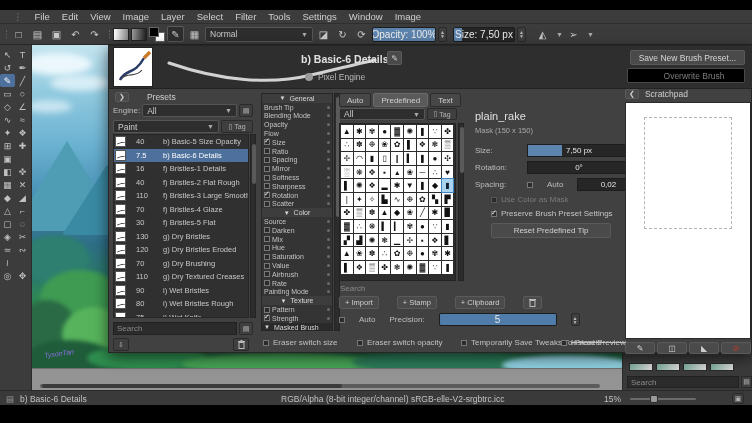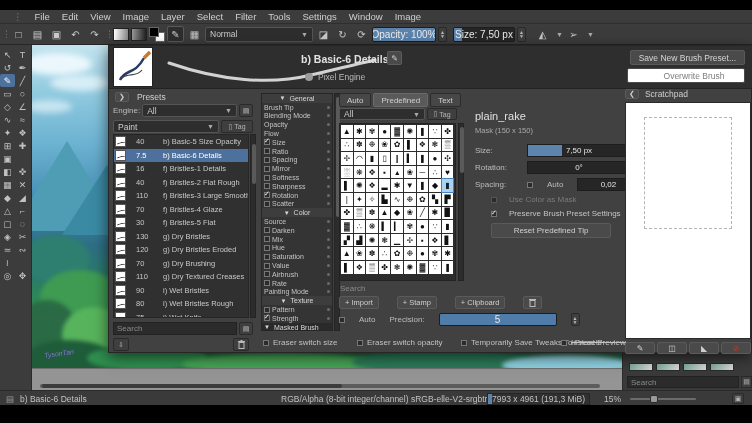--- a/index.html
+++ b/index.html
@@ -51,23 +51,23 @@
   
   .dialog{left:108px;top:45px;width:644px;height:308px;background:#414141;border:1px solid #262626;box-shadow:0 4px 14px rgba(0,0,0,.6);}
   .dlg-header{position:absolute;left:0;top:0;width:644px;height:43px;background:#2e2e2e;border-bottom:1px solid #232323;}
   .brush-thumb{position:absolute;left:4px;top:1px;width:40px;height:40px;background:#fff;border:1px solid #222;}
   .stroke-preview{position:absolute;left:52px;top:1px;width:230px;height:40px;}
   .dlg-title{position:absolute;left:192px;top:7px;font-size:10.5px;font-weight:bold;color:#e2e2e2;white-space:nowrap;}
   .edit-btn{position:absolute;left:278px;top:5px;width:15px;height:14px;background:#4a4a4a;border:1px solid #5c5c5c;border-radius:2px;font-size:8px;color:#ccc;display:flex;align-items:center;justify-content:center;}
   .engine-row{position:absolute;left:196px;top:26px;display:flex;align-items:center;gap:5px;font-size:8.5px;color:#b9b9b9;}
   .engine-dot{width:8px;height:8px;border-radius:50%;background:#9a9a9a;}
   .hdr-btn{position:absolute;right:8px;height:15px;background:#4a4a4a;border:1px solid #5a5a5a;border-radius:2px;font-size:8.5px;color:#d6d6d6;display:flex;align-items:center;justify-content:center;padding:0 8px;}
-  .hdr-btn.disabled{color:#7d7d7d;background:#ffffff;border-color:#4a4a4a;padding-left:24px;}
-  
-  .p-head{position:absolute;left:6px;top:46px;font-size:8.5px;color:#cfcfcf;display:flex;gap:8px;align-items:flex-start;}
+  .hdr-btn.disabled{color:#7d7d7d;background:#000000;border-color:#4a4a4a;padding-left:24px;}
+  
+  .p-head{position:absolute;left:6px;top:46px;font-size:8.5px;color:#cfcfcf;display:flex;gap:18px;align-items:flex-start;}
   .p-head .arr{font-size:7px;background:#4a4a4a;border:1px solid #5a5a5a;padding:0 3px;border-radius:2px;}
   .p-row{position:absolute;left:4px;display:flex;align-items:center;gap:2px;}
   .lbl{font-size:8px;color:#bdbdbd;}
   .sqbtn{width:14px;height:13px;background:#3f3f3f;border:1px solid #2a2a2a;border-radius:2px;color:#b5b5b5;font-size:7px;display:flex;align-items:center;justify-content:center;}
   .preset-list{position:absolute;left:4px;top:88px;width:136px;height:184px;background:#303030;border:1px solid #262626;overflow:hidden;}
   .preset-item{display:flex;align-items:center;height:13.5px;gap:10px;padding-left:1px;font-size:7.5px;color:#c8c8c8;white-space:nowrap;}
   .preset-item.sel{background:#4d719c;color:#fff;}
   .pthumb{width:11px;height:11px;background:#fff;border:1px solid #555;flex:none;position:relative;overflow:hidden;}
   .pthumb::after{content:"";position:absolute;left:1px;top:5px;width:9px;height:3px;border-top:1.5px solid #333;border-radius:50%;transform:rotate(-12deg);}
   .pnum{width:17px;flex:none;text-align:left;}
@@ -90,21 +90,21 @@
   .cell{width:11.6px;height:12.6px;background:#fff;color:#111;font-size:8px;display:flex;align-items:center;justify-content:center;overflow:hidden;}
   .cell.sel{background:#a9d3ee;outline:1px solid #3d84c0;color:#123;}
   .smallbtn{height:13px;background:#4a4a4a;border:1px solid #5a5a5a;border-radius:2px;font-size:7.5px;color:#cfcfcf;display:flex;align-items:center;justify-content:center;padding:0 5px;}
   
   .d-name{position:absolute;left:366px;top:64px;font-size:11px;color:#e0e0e0;}
   .d-mask{position:absolute;left:366px;top:80px;font-size:7.5px;color:#a9a9a9;}
   .d-row{position:absolute;display:flex;align-items:center;gap:14px;}
   .d-slider{position:relative;width:104px;height:13px;background:#262626;border:1px solid #1d1d1d;overflow:hidden;}
   .d-slider .fill{position:absolute;left:0;top:0;bottom:0;background:#5d84ad;}
   .d-slider .lab{position:relative;z-index:2;font-size:8px;color:#e6e6e6;text-align:center;line-height:12px;}
-  .d-check{display:flex;align-items:center;gap:12px;font-size:8px;color:#c4c4c4;}
+  .d-check{display:flex;align-items:center;gap:4px;font-size:8px;color:#c4c4c4;}
   .d-check.dim{color:#7b7b7b;}
   .reset-btn{position:absolute;left:382px;top:177px;width:120px;height:15px;background:#4a4a4a;border:1px solid #5a5a5a;border-radius:2px;font-size:8px;color:#d2d2d2;display:flex;align-items:center;justify-content:center;}
   
   .scratch-head{position:absolute;left:516px;top:43px;display:flex;align-items:center;gap:6px;font-size:8.5px;color:#cfcfcf;}
   .scratch-head .arr{font-size:7px;background:#4a4a4a;border:1px solid #5a5a5a;padding:0 3px;border-radius:2px;}
   .scratch-canvas{position:absolute;left:516px;top:56px;width:126px;height:237px;background:#fff;border:1px solid #2a2a2a;}
   .scratch-rect{position:absolute;left:18px;top:14px;width:88px;height:112px;border:1px dashed #b5b5b5;}
   .scratch-btns{position:absolute;left:516px;top:296px;width:126px;display:flex;gap:2px;}
   .scratch-btns div{flex:1;height:12px;background:#4a4a4a;border:1px solid #5a5a5a;border-radius:2px;font-size:8px;color:#cfcfcf;display:flex;align-items:center;justify-content:center;}
   .scratch-btns .danger{color:#c0392b;}
@@ -762,23 +762,20 @@
         <span class="strike">Instant Preview</span>
     </div>
   </div>
 
   <div class="abs statusbar">
     <div class="sb" style="left:6px;gap:6px">
       <span style="color:#9a9a9a">▤</span>
       <span>b) Basic-6 Details</span>
     </div>
     <div class="sb" style="left:281px">RGB/Alpha (8-bit integer/channel)  sRGB-elle-V2-srgbtrc.icc</div>
-    <div class="sb" style="left:487px">
-      <div class="membox">7993 x 4961 (191,3 MiB)</div>
-    </div>
     <div class="sb" style="left:604px">15%</div>
     <div class="sb" style="left:630px">
       <div class="zoom-track">
           <div class="zoom-handle"></div>
         </div>
     </div>
     <div class="sb" style="left:732px">
       <div class="sqbtn" style="width:12px;height:11px">▣</div>
     </div>
   </div>

